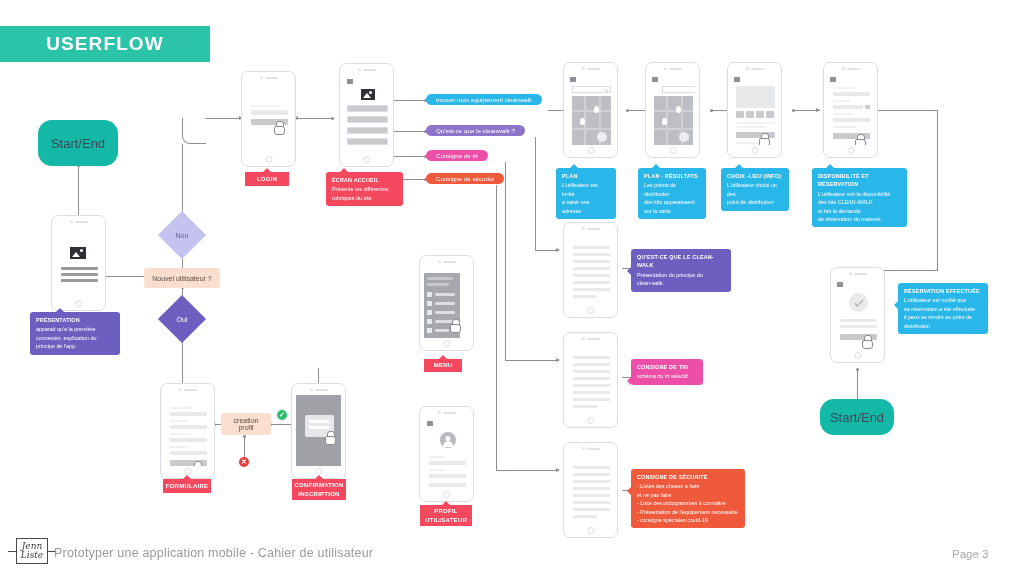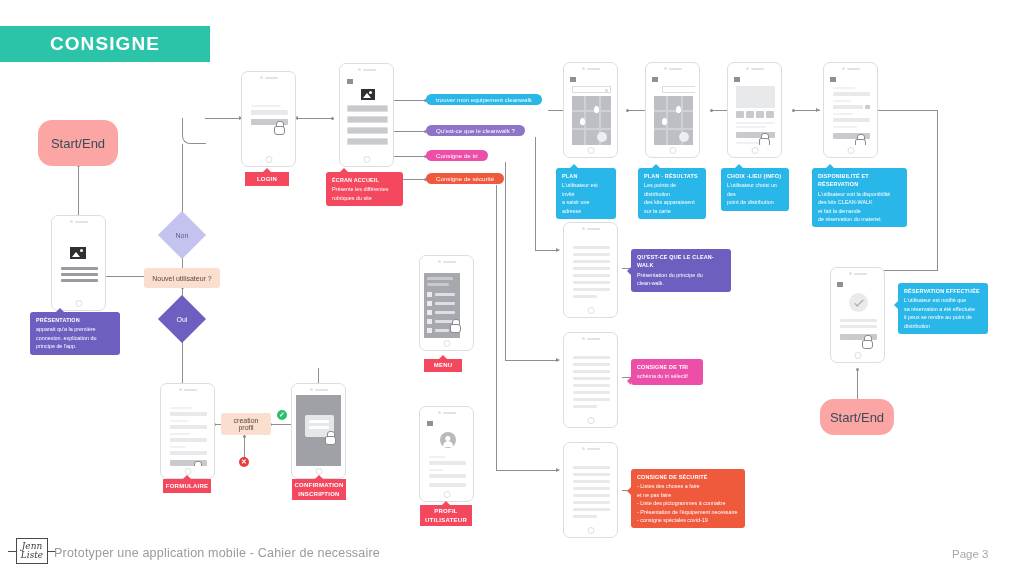--- a/index.html
+++ b/index.html
@@ -38,21 +38,21 @@
     line-height:.95; text-align:center;
   }
   .footer-logo:before, .footer-logo:after{
     content:""; position:absolute; top:12px; width:9px; height:1.4px; background:#4a4a4a;
   }
   .footer-logo:before{ left:-9px; }
   .footer-logo:after{ right:-9px; }
 
   
   .terminator{
-    position:absolute; background:#fca5a5; border-radius:14px;
+    position:absolute; background:#14b8a6; border-radius:14px;
     display:flex; align-items:center; justify-content:center;
     color:#3c4a55; font-size:13px;
   }
 
   
   .diamond{
     position:absolute; transform:rotate(45deg);
     display:flex; align-items:center; justify-content:center;
   }
   .diamond span{ transform:rotate(-45deg); font-size:7px; color:#fff; }
@@ -197,21 +197,21 @@
   .arrow.l{ border-right:4px solid #8d8f94; }
   .dot{ position:absolute; width:3px; height:3px; border-radius:50%; background:#8d8f94; }
   .elbow{ position:absolute; border:1px solid #8d8f94; border-right:none; border-top:none; }
 </style>
 </head>
 <body>
 
 <div id="canvas">
 
   <div class="title-bar">
-    <span>CONSIGNE</span>
+    <span>USERFLOW</span>
   </div>
 
   <div class="ln v" style="left:78px; top:166px; height:50px;"></div>
   <div class="dot" style="left:76.5px; top:164px;"></div>
 
   <div class="ln h" style="left:106px; top:276px; width:38px;"></div>
 
   <div class="ln v" style="left:182px; top:252px; height:18px;"></div>
   <div class="dot" style="left:180.5px; top:268px;"></div>
 
@@ -697,16 +697,16 @@
     <span class="cb">- Listes des choses a faire
 et ne pas faire
 - Liste des pictogrammes à connaitre
 - Présentation de l'équipement necessaire
 - consigne spéciales covid-19</span>
   </div>
 
   <div class="footer-logo">
     <div class="sig">Jenn Liste</div>
   </div>
-  <div class="footer-text">Prototyper une application mobile - Cahier de necessaire</div>
+  <div class="footer-text">Prototyper une application mobile - Cahier de utilisateur</div>
   <div class="footer-page">Page 3</div>
 
 </div>
 
 </body></html>

